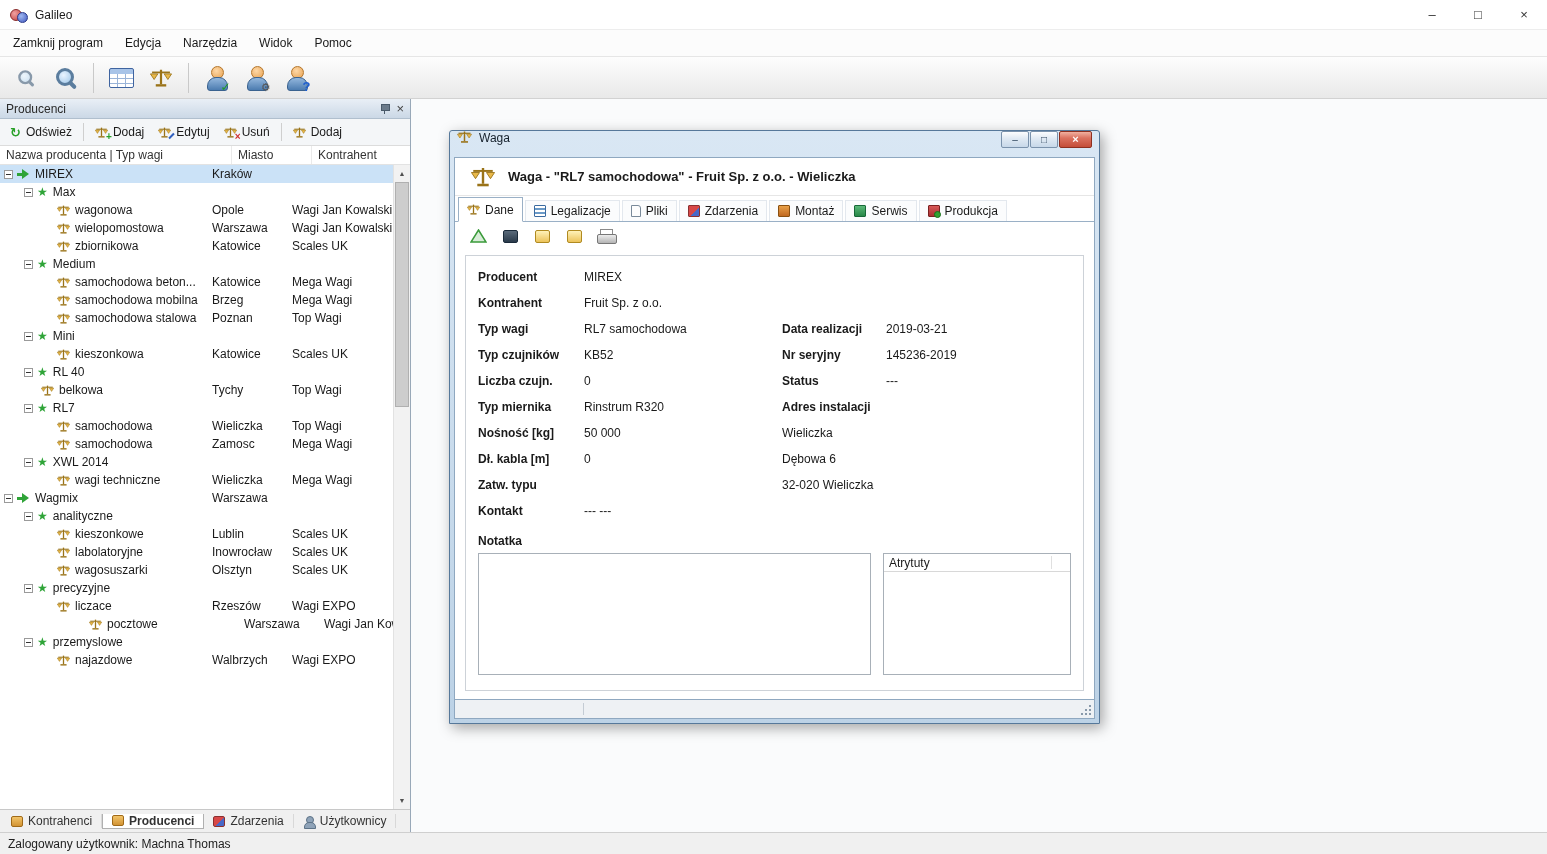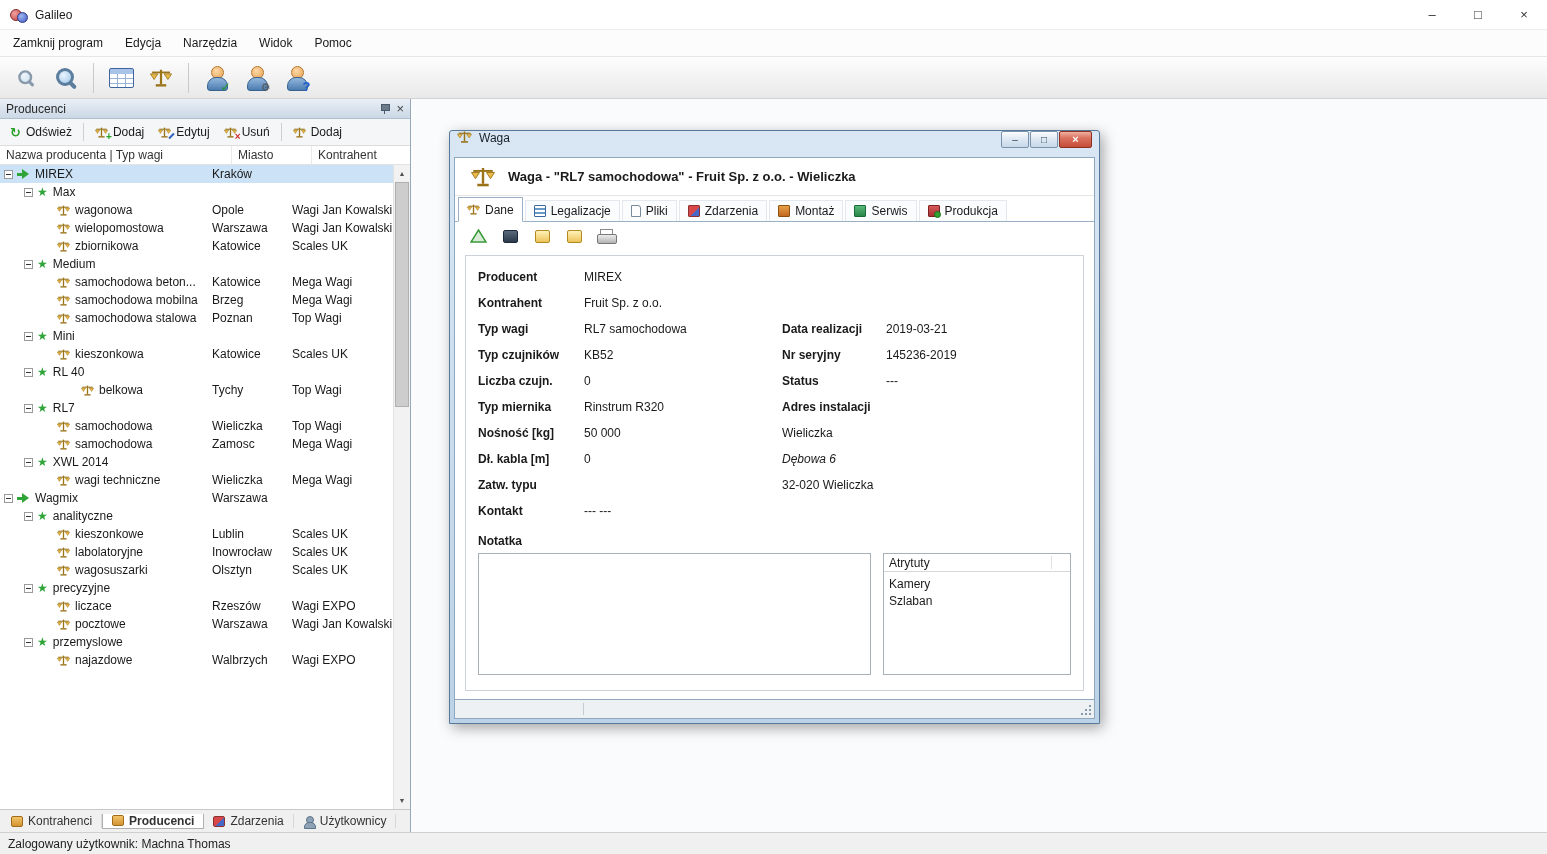--- a/index.html
+++ b/index.html
@@ -442,21 +442,21 @@
           <div class="trow">
             <div class="tname" style="padding-left: 24px;">
               <span class="exp"></span>
               <span class="ic-star">★</span>
               <span class="tlabel">RL 40</span>
             </div>
             <div class="tcity"></div>
             <div class="tcontr"></div>
           </div>
           <div class="trow">
-            <div class="tname" style="padding-left: 68px;">
+            <div class="tname" style="padding-left: 28px;">
               <span class="exp-sp"></span>
               <span class="ic-scale">
                 <svg width="13" height="11" viewBox="0 0 16 13">
                   <rect x="7.2" y="0.5" width="1.6" height="10.5" fill="#9a7318"></rect>
                   <rect x="1.5" y="1.8" width="13" height="1.3" fill="#9a7318"></rect>
                   <path d="M0.3 3.5 L5.7 3.5 L3 7.6 Z" fill="#e9b94a" stroke="#9a7318" stroke-width="0.6"></path>
                   <path d="M10.3 3.5 L15.7 3.5 L13 7.6 Z" fill="#e9b94a" stroke="#9a7318" stroke-width="0.6"></path>
                   <rect x="4.2" y="11" width="7.6" height="1.7" fill="#9a7318"></rect>
                 </svg>
               </span>
@@ -623,21 +623,21 @@
                   <path d="M10.3 3.5 L15.7 3.5 L13 7.6 Z" fill="#e9b94a" stroke="#9a7318" stroke-width="0.6"></path>
                   <rect x="4.2" y="11" width="7.6" height="1.7" fill="#9a7318"></rect>
                 </svg>
               </span>
               <span class="tlabel">liczace</span>
             </div>
             <div class="tcity">Rzeszów</div>
             <div class="tcontr">Wagi EXPO</div>
           </div>
           <div class="trow">
-            <div class="tname" style="padding-left: 44px;">
+            <div class="tname" style="padding-left: 44px; margin-left: 32px;">
               <span class="exp-sp"></span>
               <span class="ic-scale">
                 <svg width="13" height="11" viewBox="0 0 16 13">
                   <rect x="7.2" y="0.5" width="1.6" height="10.5" fill="#9a7318"></rect>
                   <rect x="1.5" y="1.8" width="13" height="1.3" fill="#9a7318"></rect>
                   <path d="M0.3 3.5 L5.7 3.5 L3 7.6 Z" fill="#e9b94a" stroke="#9a7318" stroke-width="0.6"></path>
                   <path d="M10.3 3.5 L15.7 3.5 L13 7.6 Z" fill="#e9b94a" stroke="#9a7318" stroke-width="0.6"></path>
                   <rect x="4.2" y="11" width="7.6" height="1.7" fill="#9a7318"></rect>
                 </svg>
               </span>
@@ -817,40 +817,36 @@
                 <div class="fvalue">---</div>
                 <div class="flabel">Typ miernika</div>
                 <div class="fvalue">Rinstrum R320</div>
                 <div class="flabel">Adres instalacji</div>
                 <div class="fvalue"></div>
                 <div class="flabel">Nośność [kg]</div>
                 <div class="fvalue">50 000</div>
                 <div class="fplain" style="grid-column: 3 / 5;">Wieliczka</div>
                 <div class="flabel">Dł. kabla [m]</div>
                 <div class="fvalue">0</div>
-                <div class="fplain" style="grid-column: 3 / 5; font-style: italic;">Dębowa 6</div>
+                <div class="fplain" style="grid-column: 3 / 5;">Dębowa 6</div>
                 <div class="flabel">Zatw. typu</div>
                 <div class="fvalue"></div>
                 <div class="fplain" style="grid-column: 3 / 5;">32-020 Wieliczka</div>
                 <div class="flabel">Kontakt</div>
                 <div class="fvalue">--- ---</div>
                 <div class="flabel"></div>
                 <div class="fvalue"></div>
               </div>
             <div class="flabel notes-label">Notatka</div>
             <div class="notes-row">
               <textarea class="notes" style=""></textarea>
               <div class="attrbox">
                 <div class="attr-hdr">
                   <span>Atrytuty</span>
                 </div>
-                <div class="attr-items">
-                    <div class="attr-item">Kamery</div>
-                    <div class="attr-item">Szlaban</div>
-                  </div>
               </div>
             </div>
           </div>
         </div>
 
       </div>
       <div class="waga-foot">
         <span class="foot-sep"></span>
         <span class="grip"></span>
       </div>

